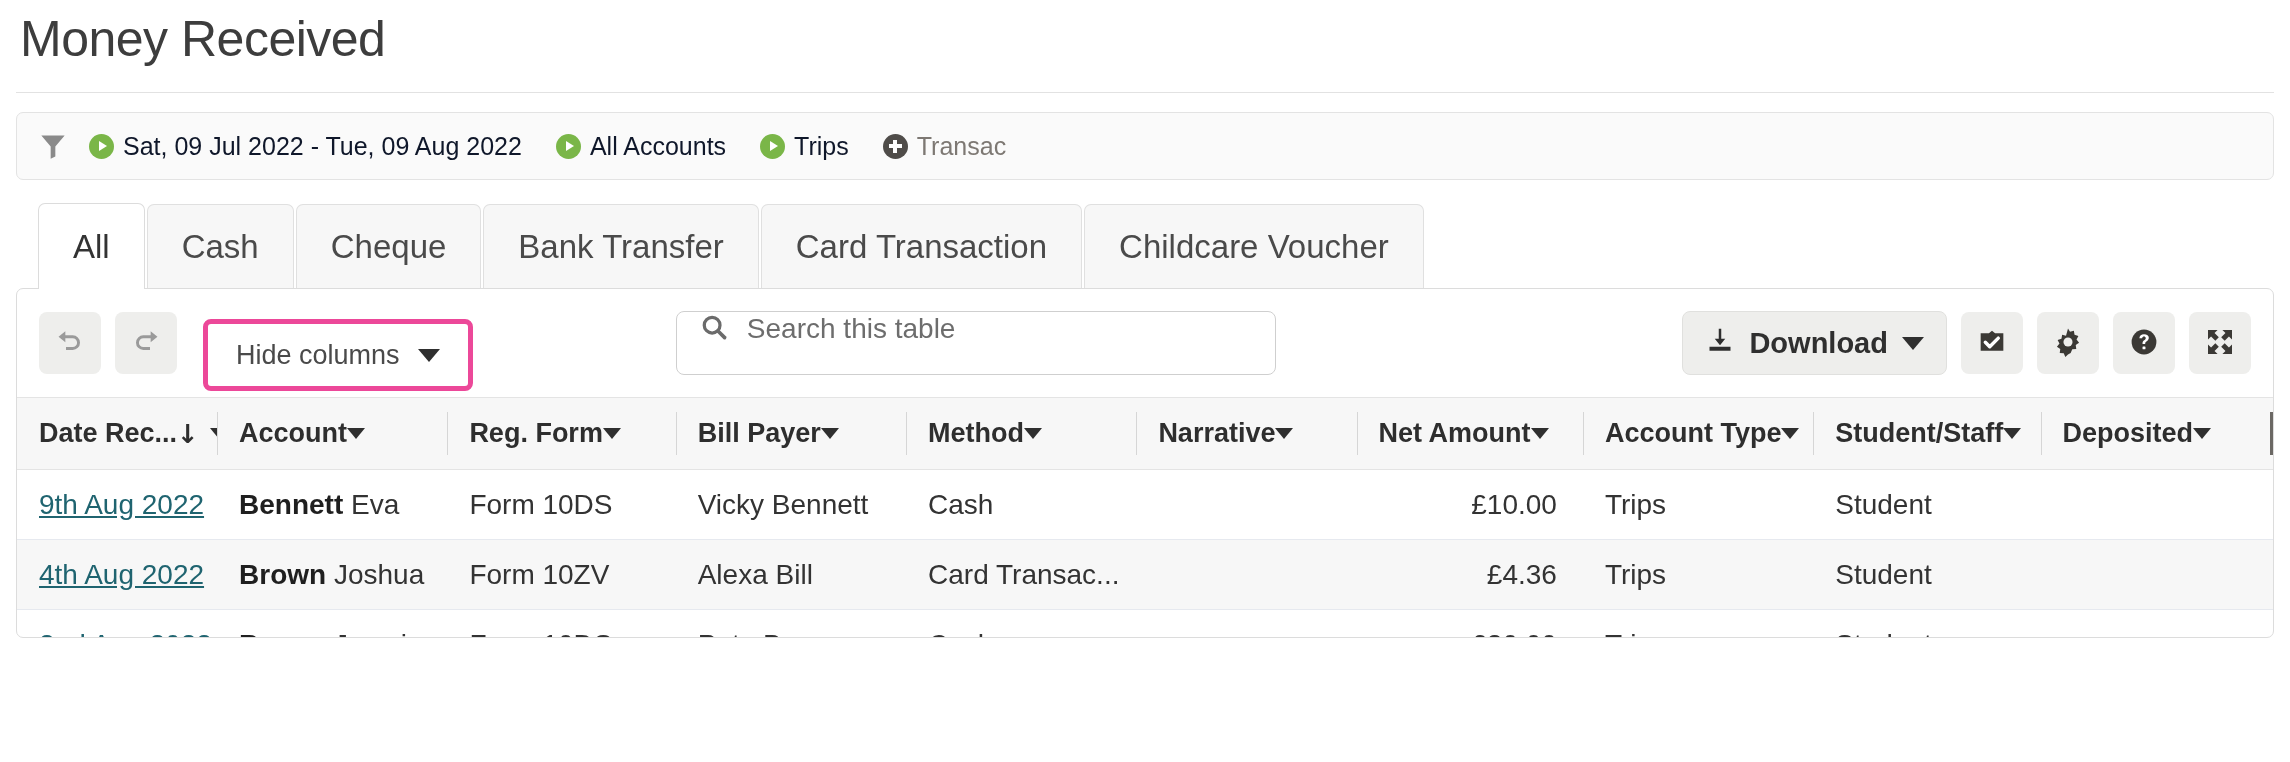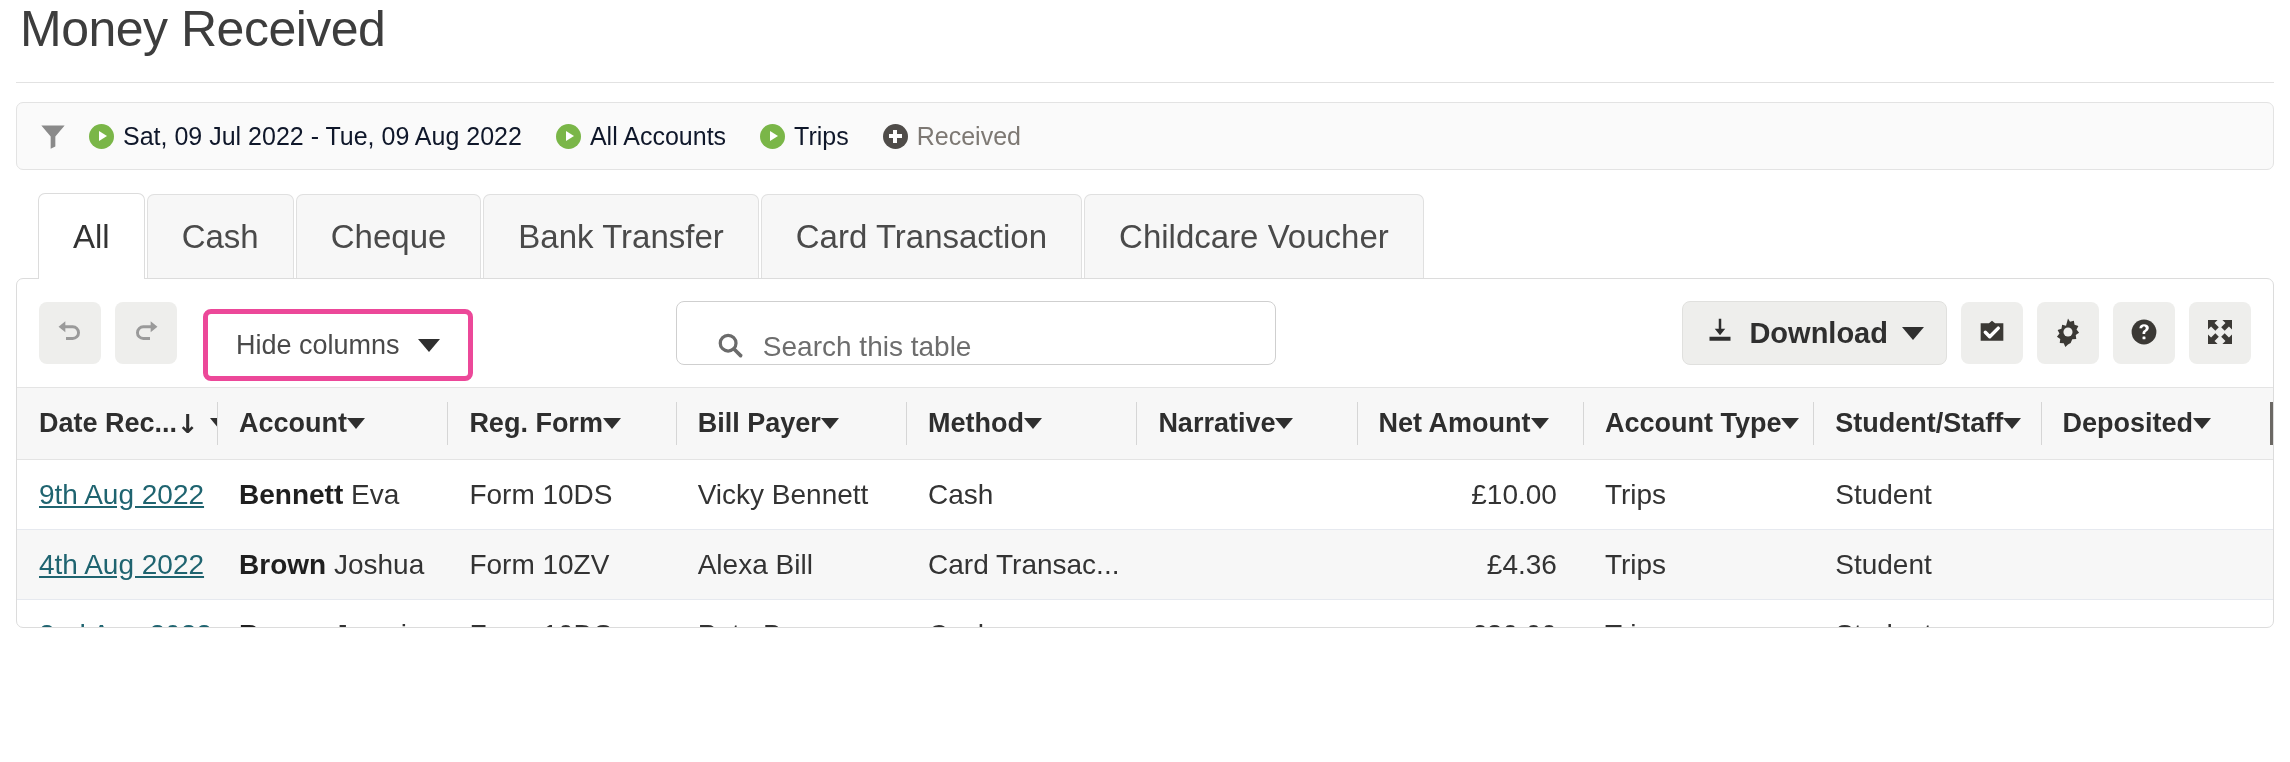--- a/index.html
+++ b/index.html
@@ -22,21 +22,21 @@
     padding: 0 16px;
   }
 
   
   .page-title {
     font-size: 50px;
     font-weight: 400;
     color: #3d3d3d;
     letter-spacing: -0.5px;
     line-height: 1;
-    padding: 4px 0 0 4px;
+    padding: 14px 0 0 4px;
     margin: 0;
     white-space: nowrap;
   }
   .title-rule {
     height: 1px;
     background: #e2e2e2;
     margin: 28px 0 0 0;
   }
 
   
@@ -183,23 +183,23 @@
     border-left-width: 9px; border-right-width: 9px; border-top-width: 11px;
   }
   .search-wrap {
     margin-left: auto;
     margin-right: auto;
     width: 600px;
     height: 64px;
     border: 1px solid #cfcfcf;
     border-radius: 8px;
     display: flex;
-    align-items: flex-end;
+    align-items: flex-start;
     gap: 16px;
-    padding: 0 38px;
+    padding: 0 22px;
     box-sizing: border-box;
     background: #fff;
   }
   .search-input {
     border: none;
     outline: none;
     font-size: 28px;
     color: #4a4a4a;
     font-family: "Liberation Sans", sans-serif;
     width: 100%;
@@ -313,21 +313,21 @@
       <span class="circ">
           <span class="tri"></span>
         </span>
       <span>Trips</span>
     </span>
 
     <span class="filter-item settings">
       <span class="circ dark">
           <span class="plus"></span>
         </span>
-      <span>Received</span>
+      <span>Transac</span>
     </span>
   </div>
 
   <div class="tabs">
     <div class="tab active">
         <span>All</span>
       </div>
     <div class="tab">
         <span>Cash</span>
       </div>

